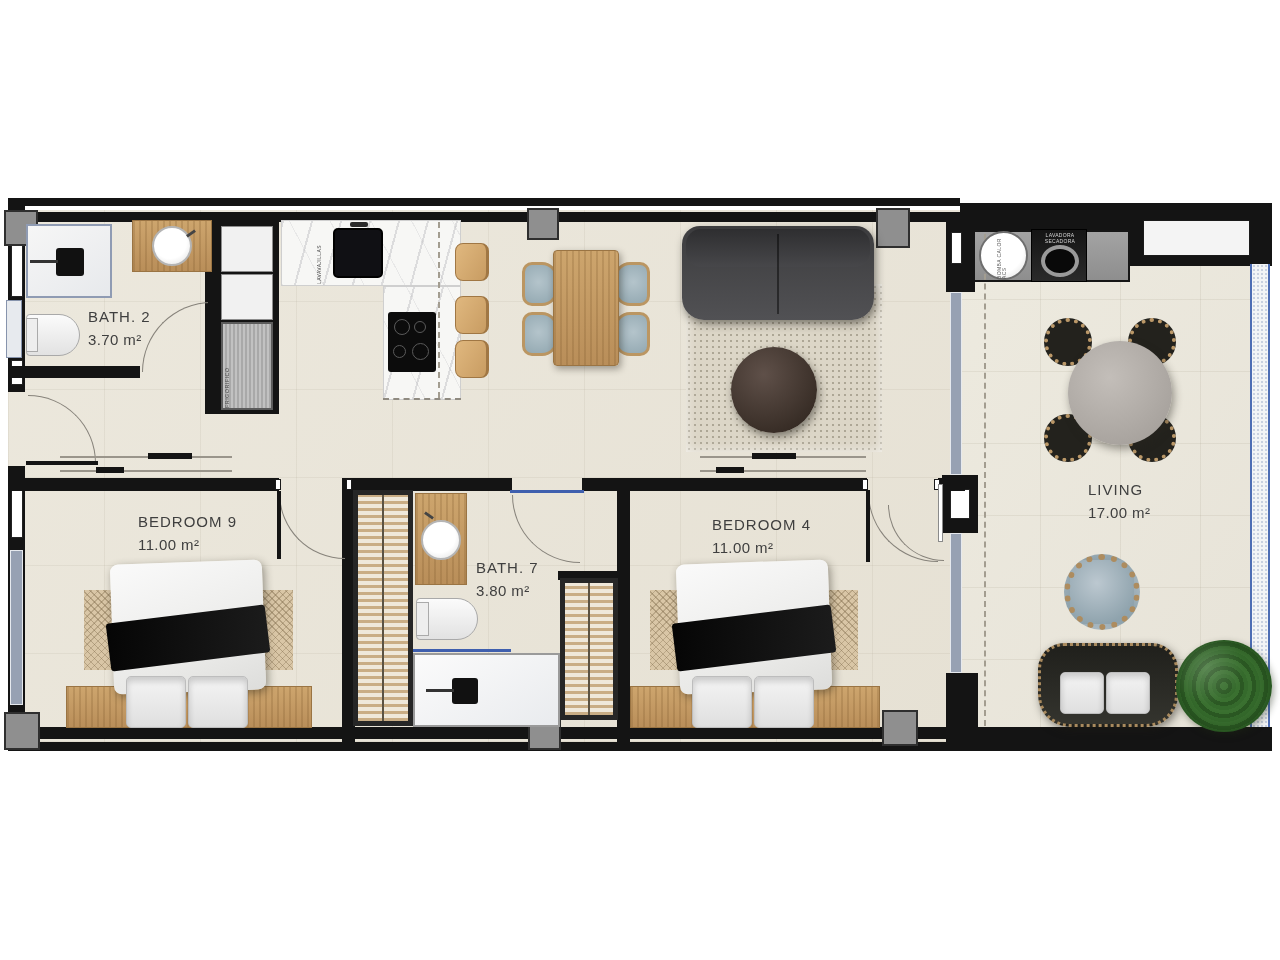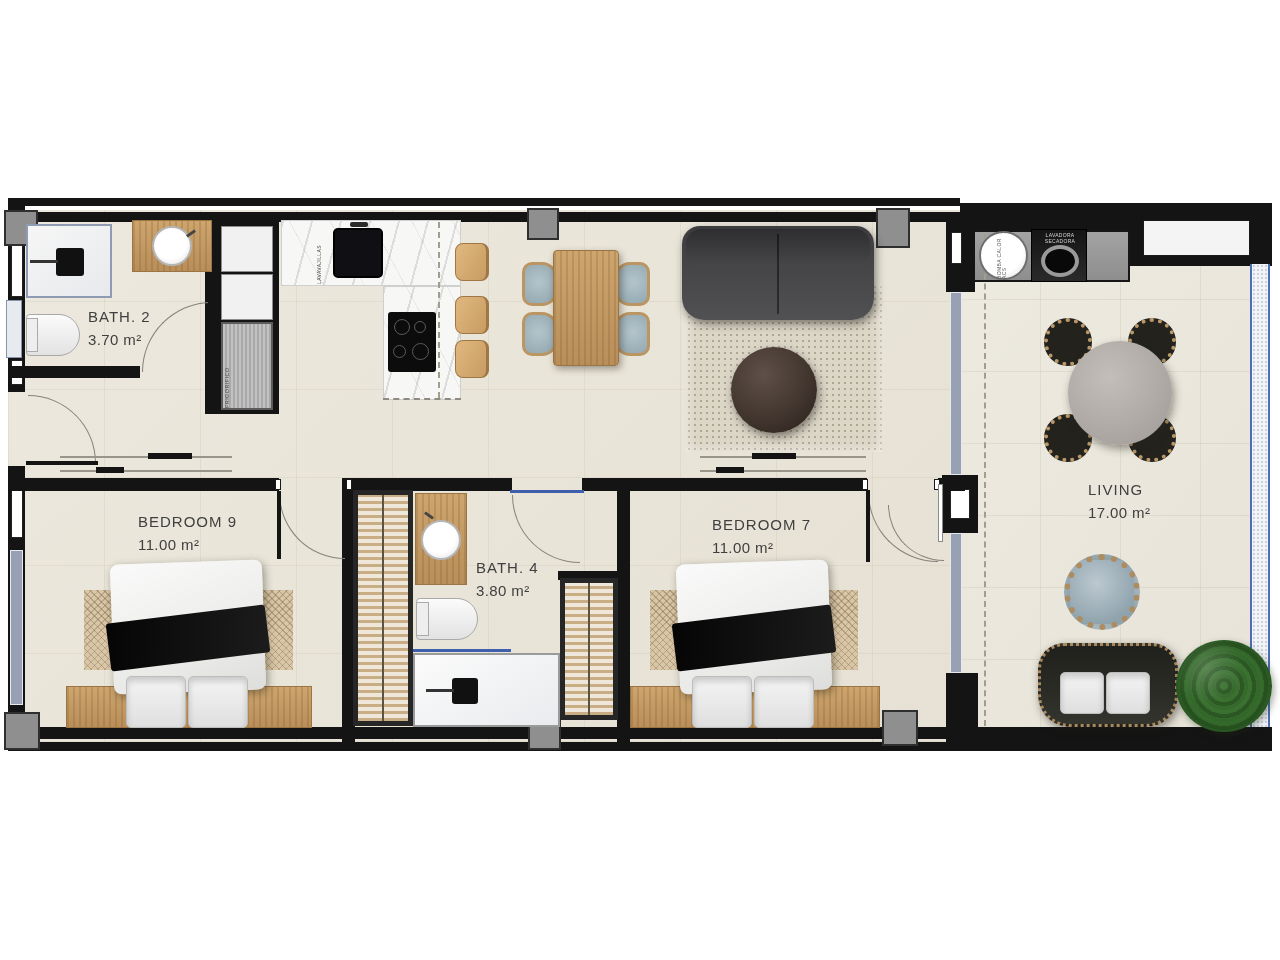--- a/index.html
+++ b/index.html
@@ -216,28 +216,28 @@
   <div class="wood" style="left:415px;top:493px;width:52px;height:92px;"></div>
   <div class="basin" style="left:421px;top:520px;width:40px;height:40px;"></div>
   <div class="abs" style="left:424px;top:514px;width:10px;height:3px;background:#444;transform:rotate(35deg);"></div>
   <div class="toilet" style="left:416px;top:598px;width:62px;height:42px;"></div>
   <div class="abs" style="left:416px;top:602px;width:13px;height:34px;background:#eee;border:1px solid #aaa;"></div>
   <div class="abs" style="left:413px;top:653px;width:147px;height:74px;background:linear-gradient(150deg,#fbfbfb,#e9ebee);border:2px solid #9a9a9a;"></div>
   <div class="abs" style="left:413px;top:649px;width:98px;height:3px;background:#3f5fae;"></div>
   <div class="abs" style="left:452px;top:678px;width:26px;height:26px;background:#111;border-radius:3px;"></div>
   <div class="abs" style="left:426px;top:689px;width:28px;height:3px;background:#333;"></div>
   <div class="label" style="left:476px;top:556px;">
-    <span>BATH. 4</span>
+    <span>BATH. 7</span>
     <span class="area">3.80 m²</span>
   </div>
   <div class="abs" style="left:510px;top:490px;width:74px;height:3px;background:#3f5fae;"></div>
   <div class="arc arc-bl" style="left:512px;top:495px;width:68px;height:68px;"></div>
 
   <div class="label" style="left:712px;top:513px;">
-    <span>BEDROOM 7</span>
+    <span>BEDROOM 4</span>
     <span class="area">11.00 m²</span>
   </div>
   <div class="bedrug" style="left:650px;top:590px;width:40px;height:80px;"></div>
   <div class="bedrug" style="left:818px;top:590px;width:40px;height:80px;"></div>
   <div class="wood" style="left:630px;top:686px;width:250px;height:42px;"></div>
   <div class="bed" style="left:678px;top:562px;width:152px;height:130px;"></div>
   <div class="throw" style="left:674px;top:614px;width:160px;height:48px;"></div>
   <div class="pillow" style="left:692px;top:676px;width:58px;height:50px;"></div>
   <div class="pillow" style="left:754px;top:676px;width:58px;height:50px;"></div>
   <div class="arc arc-bl" style="left:868px;top:492px;width:70px;height:70px;"></div>

